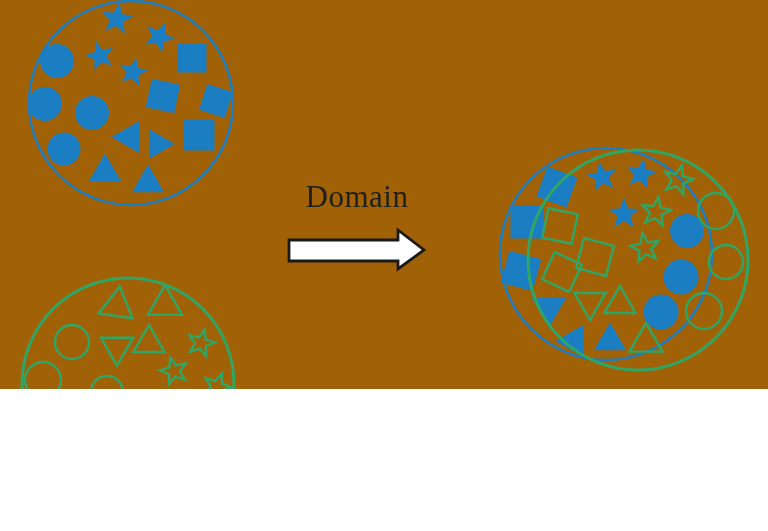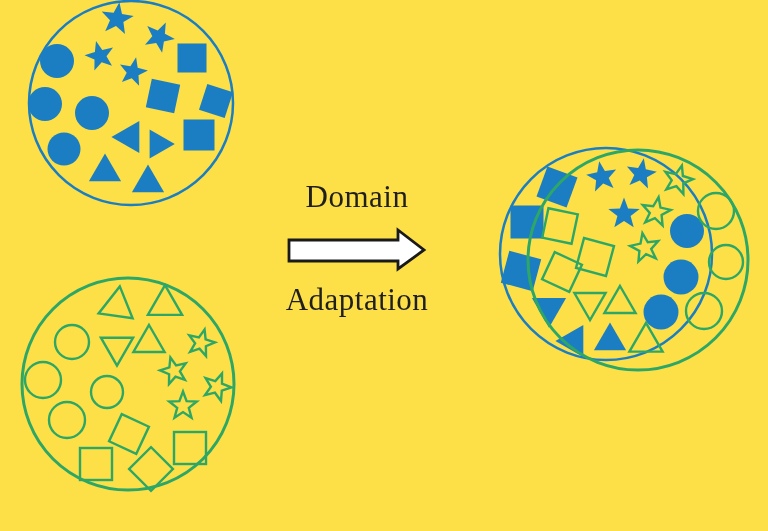--- a/index.html
+++ b/index.html
@@ -3,22 +3,22 @@
 <meta charset="utf-8">
 <style>
   html, body {
     margin: 0;
     padding: 0;
     background: #ffffff;
   }
   .canvas {
     position: relative;
     width: 768px;
-    height: 531px;
-    background: #fde047;
+    height: 389px;
+    background: #a16207;
     overflow: hidden;
     font-family: "Liberation Serif", serif;
   }
   .canvas svg {
     position: absolute;
     left: 0;
     top: 0;
   }
   .arrow-label {
     position: absolute;
@@ -102,14 +102,13 @@
         <circle cx="716" cy="211" r="18" fill="none" stroke="#2ea766" stroke-width="2.4" stroke-linejoin="miter"></circle>
         <circle cx="726" cy="262" r="17" fill="none" stroke="#2ea766" stroke-width="2.4" stroke-linejoin="miter"></circle>
         <circle cx="704" cy="311" r="18" fill="none" stroke="#2ea766" stroke-width="2.4" stroke-linejoin="miter"></circle>
         <polygon points="590.0,320.0 574.4,293.0 605.6,293.0" fill="none" stroke="#2ea766" stroke-width="2.4" stroke-linejoin="miter"></polygon>
         <polygon points="620.0,286.0 635.6,313.0 604.4,313.0" fill="none" stroke="#2ea766" stroke-width="2.4" stroke-linejoin="miter"></polygon>
         <polygon points="646.0,322.8 662.6,351.6 629.4,351.6" fill="none" stroke="#2ea766" stroke-width="2.4" stroke-linejoin="miter"></polygon>
       </g>
       <polygon points="289,240 398,240 398,230 424,250 398,269 398,261 289,261" fill="#ffffff" stroke="#1a1a1a" stroke-width="2.8" stroke-linejoin="miter"></polygon>
     </svg>
   <div class="arrow-label top">Domain</div>
-  <div class="arrow-label bottom">Adaptation</div>
 </div>
 
 </body></html>

